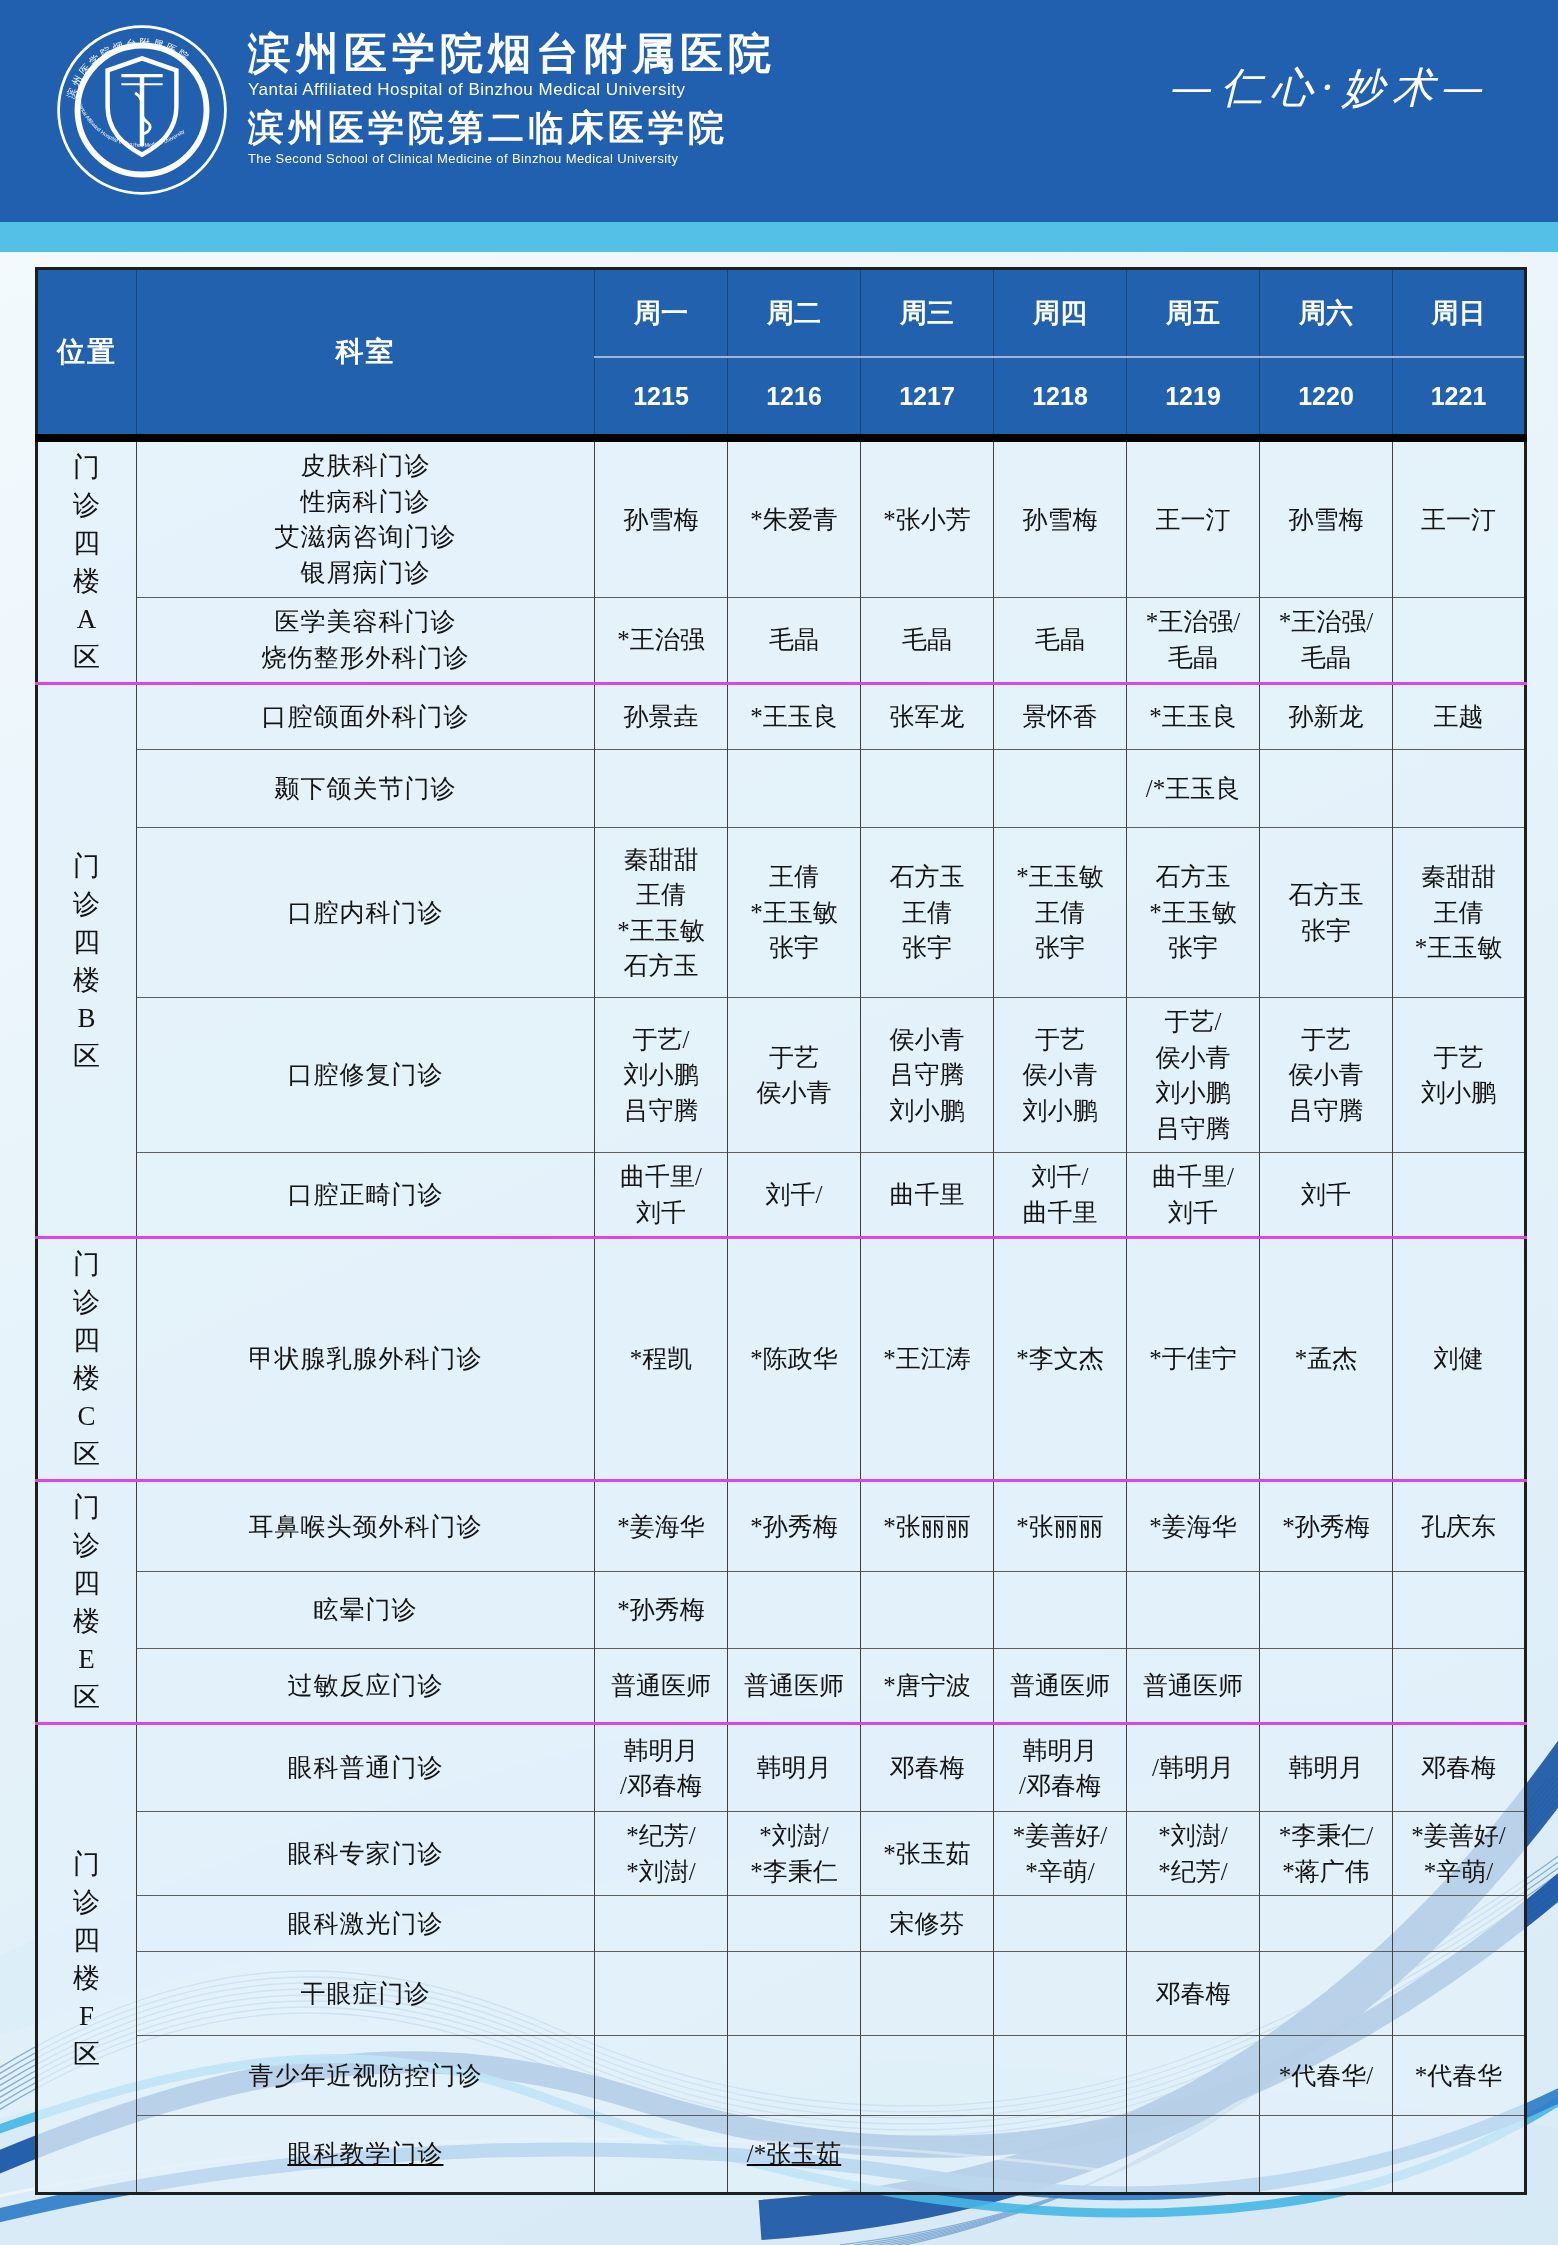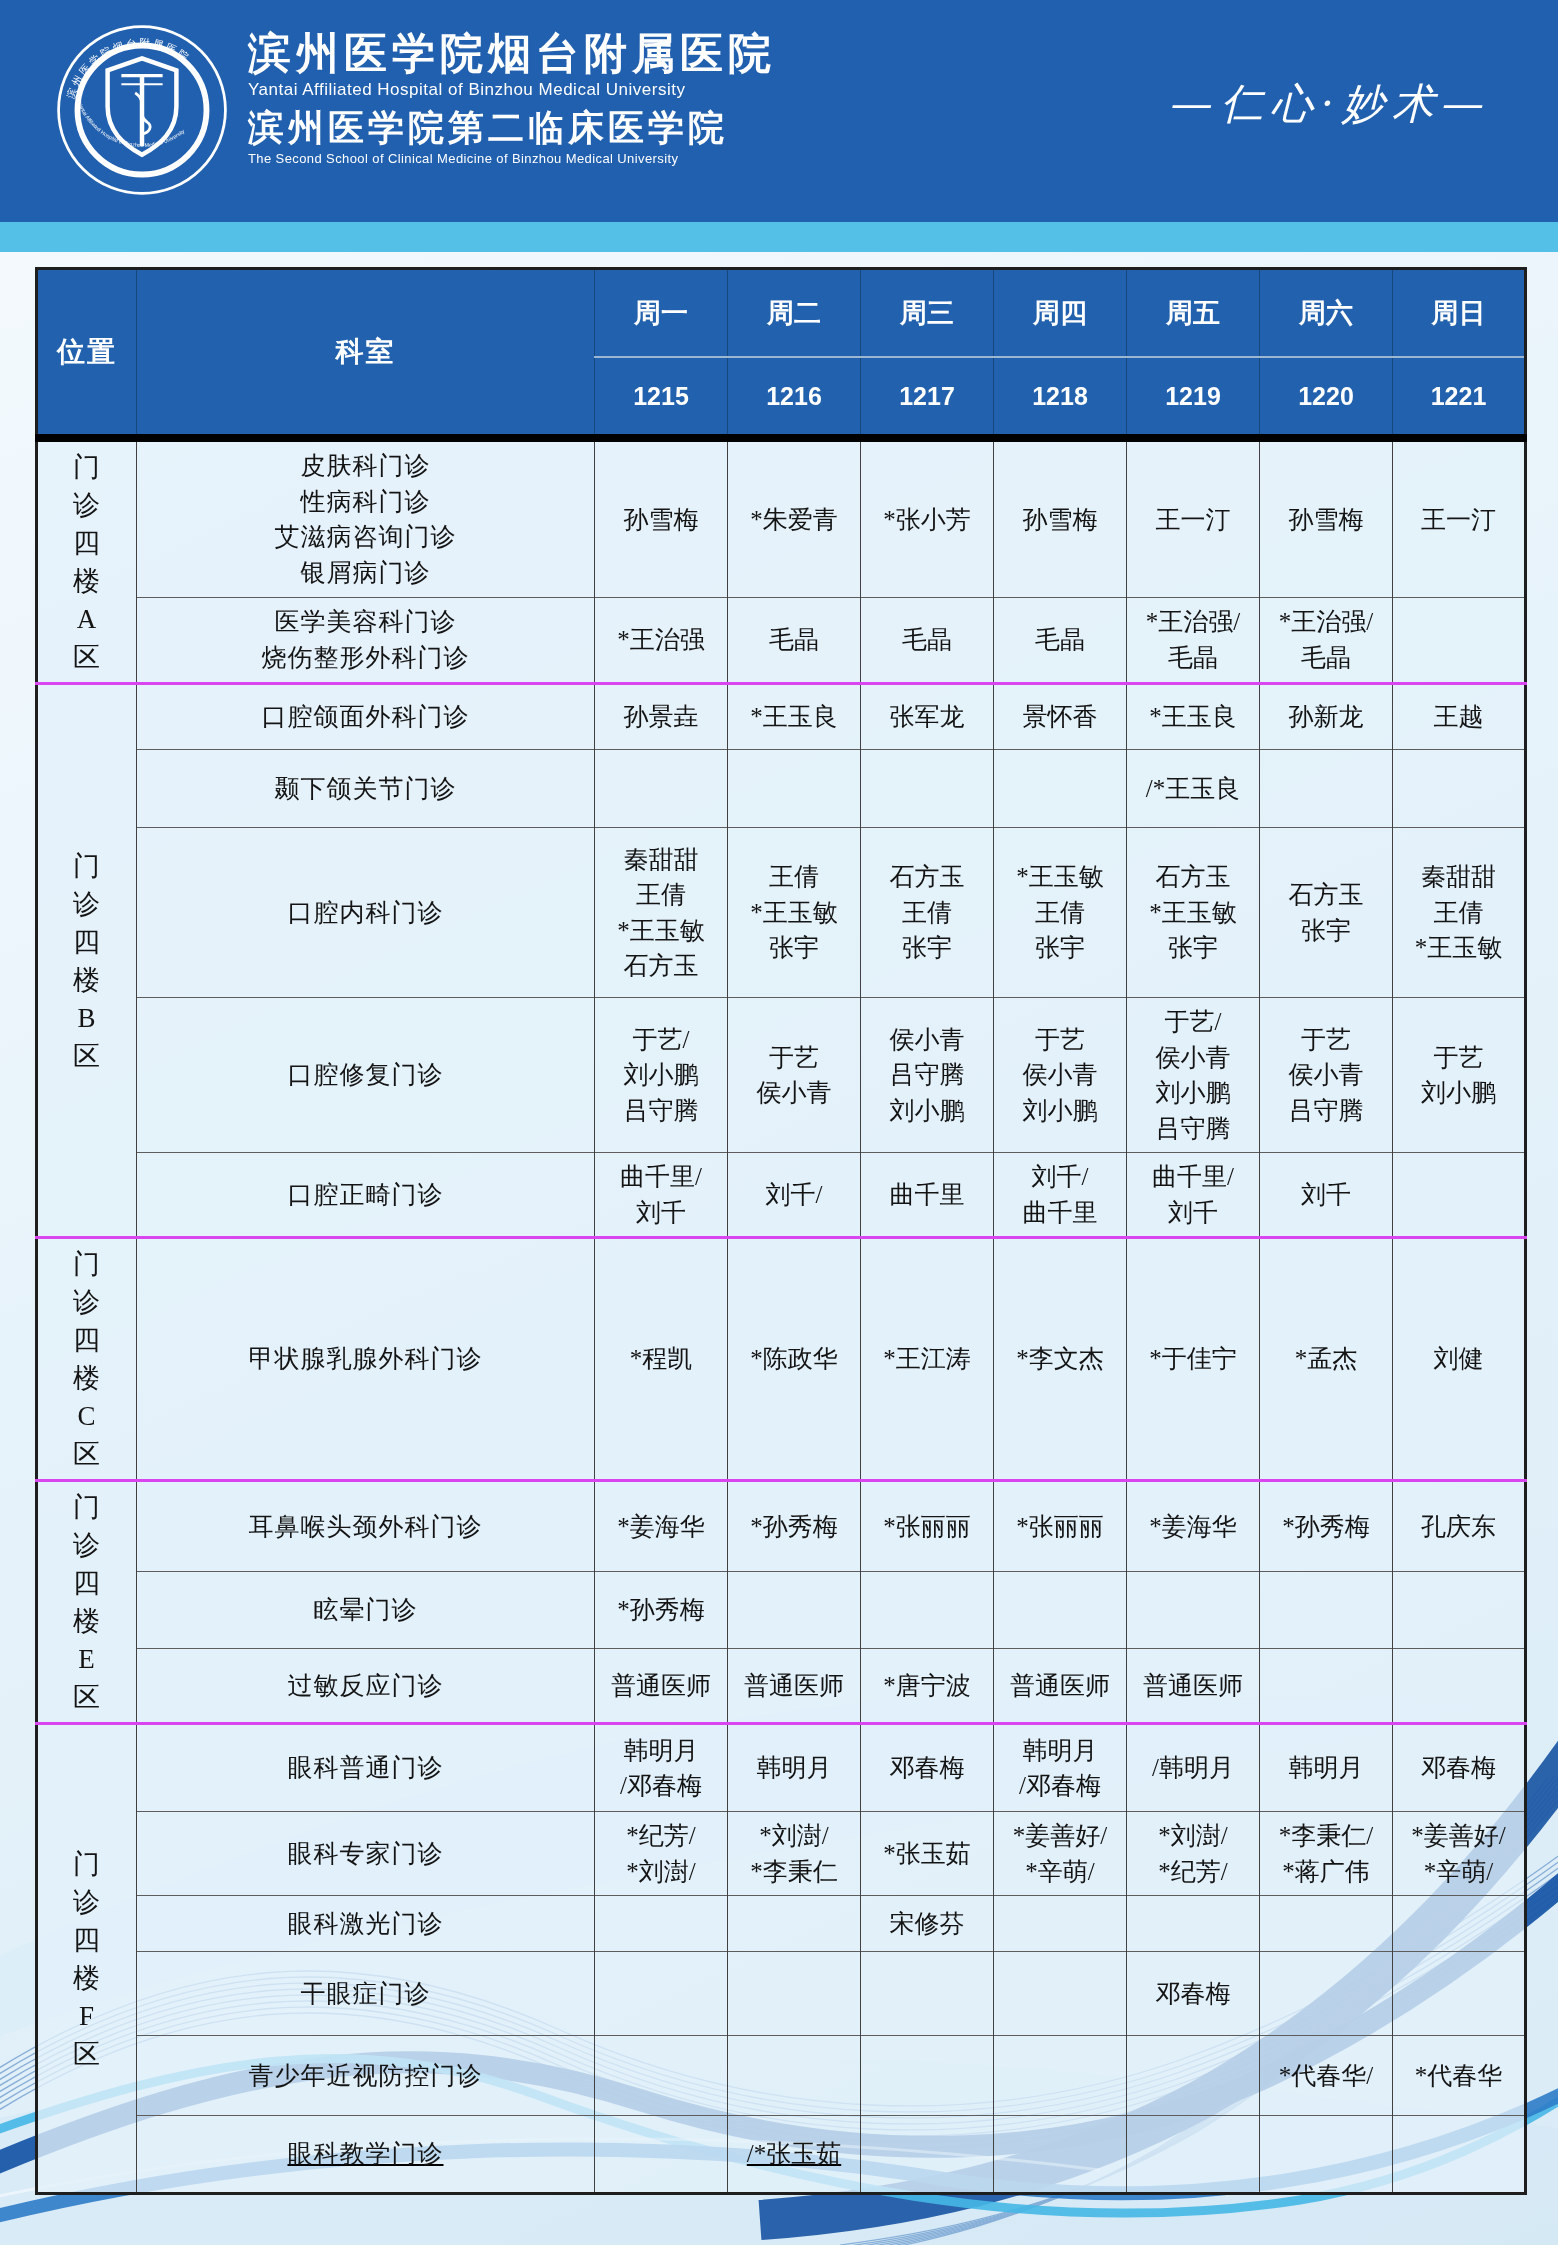--- a/index.html
+++ b/index.html
@@ -10,21 +10,21 @@
   }
   
   .header-band{position:absolute;left:0;top:0;width:100%;height:222px;background:#2160ae;z-index:3;}
   .strip{position:absolute;left:0;top:222px;width:100%;height:30px;background:#54c0e8;z-index:3;}
   .logo{position:absolute;left:56px;top:24px;width:172px;height:172px;}
   .titles{position:absolute;left:248px;top:30px;color:#fff;line-height:1.1;}
   .t-cn1{font-size:43px;font-weight:bold;letter-spacing:5px;font-family:"DejaVu Serif",serif;}
   .t-en1{font-size:17px;margin-top:4px;letter-spacing:.5px;font-family:"Liberation Sans",sans-serif;}
   .t-cn2{font-size:36px;font-weight:bold;letter-spacing:4px;margin-top:8px;font-family:"DejaVu Serif",serif;}
   .t-en2{font-size:13px;margin-top:4px;letter-spacing:.4px;font-family:"Liberation Sans",sans-serif;}
-  .slogan{position:absolute;right:66px;top:76px;color:#fff;font-size:42px;letter-spacing:8px;
+  .slogan{position:absolute;right:66px;top:60px;color:#fff;font-size:42px;letter-spacing:8px;
     font-family:"DejaVu Serif",serif;font-style:italic;}
   
   .waves{position:absolute;left:0;top:1700px;width:1558px;height:545px;z-index:1;pointer-events:none;}
   
   .table-wrap{position:absolute;left:35px;top:267px;width:1489px;z-index:2;}
   table{border-collapse:collapse;width:100%;table-layout:fixed;border:3px solid #1e1e1e;}
   thead th{
     background:#2161ae;color:#fff;font-family:"Liberation Sans",sans-serif;font-weight:bold;
     border-left:1px solid #16477d;border-right:1px solid #16477d;text-align:center;vertical-align:middle;
   }

